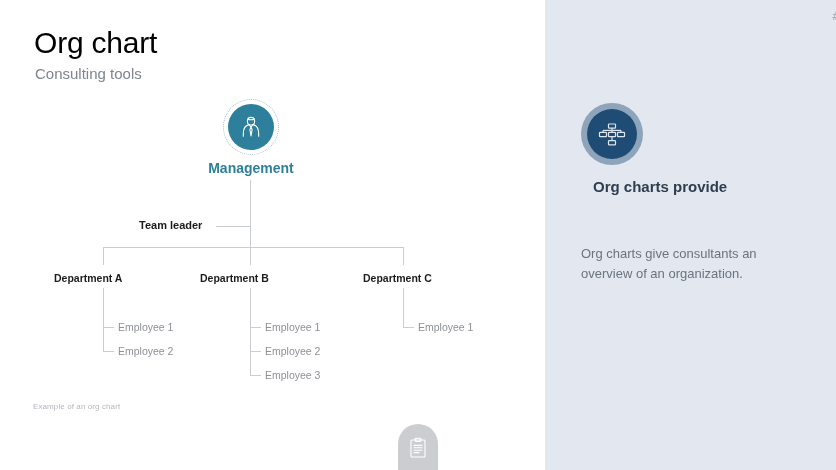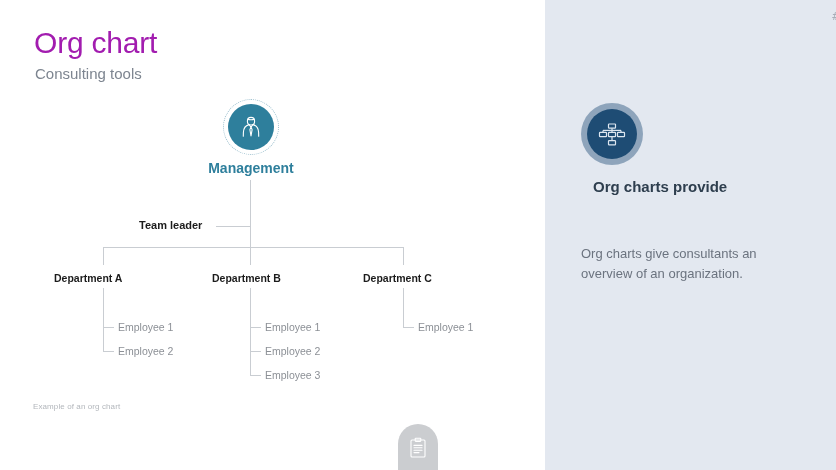--- a/index.html
+++ b/index.html
@@ -22,21 +22,21 @@
     left: 0; top: 0;
     width: 545px; height: 470px;
     background: #ffffff;
   }
 
   #page-title {
     position: absolute;
     left: 34px; top: 26px;
     font-size: 30px;
     font-weight: 400;
-    color: #a21caf;
+    color: #000000;
     letter-spacing: -0.2px;
     line-height: 1.1;
   }
   #page-subtitle {
     position: absolute;
     left: 35px; top: 65px;
     font-size: 15px;
     font-weight: 400;
     color: #7d8590;
     line-height: 1.2;
@@ -235,21 +235,21 @@
     <div class="chart-line v-line" style="left:250px; top:247px; height:18px;"></div>
     <div class="chart-line v-line" style="left:403px; top:247px; height:18px;"></div>
 
     <div class="dept-label" style="left:54px; top:272px;">Department A</div>
     <div class="chart-line v-line" style="left:103px; top:288px; height:64px;"></div>
     <div class="chart-line h-line" style="left:103px; top:327px; width:11px;"></div>
     <div class="chart-line h-line" style="left:103px; top:351px; width:11px;"></div>
     <div class="emp-label" style="left:118px; top:321px;">Employee 1</div>
     <div class="emp-label" style="left:118px; top:345px;">Employee 2</div>
 
-    <div class="dept-label" style="left:212px; top:272px;text-align:right;">Department B</div>
+    <div class="dept-label" style="left:200px; top:272px;text-align:right;">Department B</div>
     <div class="chart-line v-line" style="left:250px; top:288px; height:88px;"></div>
     <div class="chart-line h-line" style="left:250px; top:327px; width:11px;"></div>
     <div class="chart-line h-line" style="left:250px; top:351px; width:11px;"></div>
     <div class="chart-line h-line" style="left:250px; top:375px; width:11px;"></div>
     <div class="emp-label" style="left:265px; top:321px;">Employee 1</div>
     <div class="emp-label" style="left:265px; top:345px;">Employee 2</div>
     <div class="emp-label" style="left:265px; top:369px;">Employee 3</div>
 
     <div class="dept-label" style="left:363px; top:272px;">Department C</div>
     <div class="chart-line v-line" style="left:403px; top:288px; height:40px;"></div>

